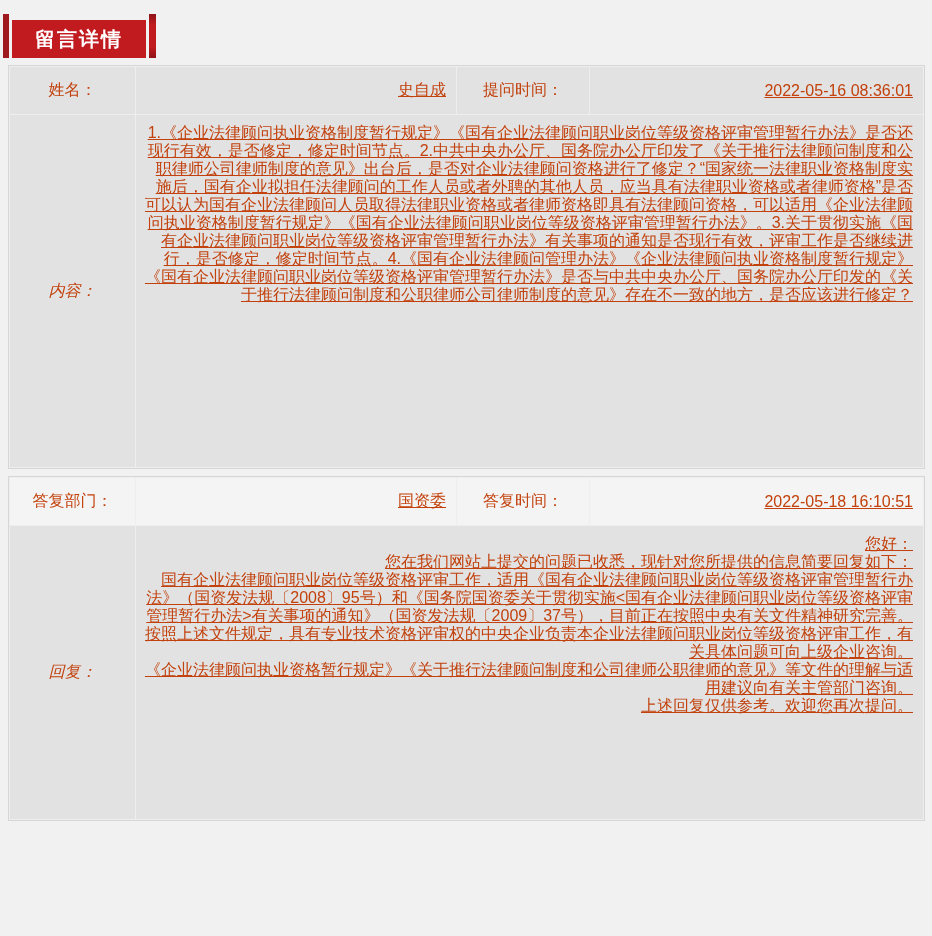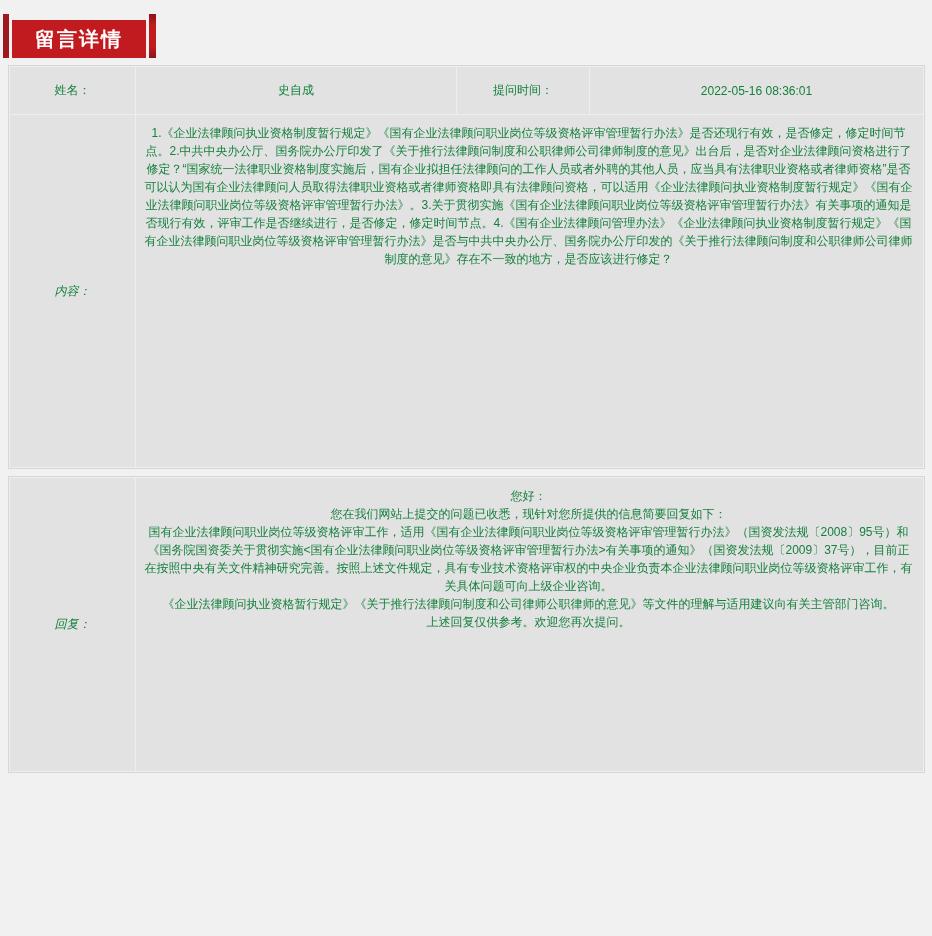--- a/index.html
+++ b/index.html
@@ -55,33 +55,34 @@
     background: #f4f4f4;
   }
   table {
     width: 100%;
     border-collapse: collapse;
     table-layout: fixed;
   }
   td {
     border: 1px solid #eeeeee;
     box-sizing: border-box;
-    font-size: 12px;
-    color: #15803d;
+    font-size: 16px;
+    color: #c2410c;
     vertical-align: middle;
   }
   tr.row-gray td  { background: #e2e2e2; }
   tr.row-light td { background: #f4f4f4; }
   td.label {
     text-align: center;
     padding: 0 4px;
   }
   td.value {
-    text-align: center;
+    text-align: right;
     padding: 0 10px;
+    text-decoration: underline;
   }
   td.value.multiline {
     vertical-align: top;
     padding: 9px 10px 9px 8px;
     line-height: 18px;
     white-space: pre-line;
   }
   tr.h-sm td  { height: 48px; }
   tr.h-med td { height: 46px; }
   tr.h-content td { height: 353px; }
@@ -125,20 +126,26 @@
 
   <div class="table-wrap">
     <table>
       <colgroup>
         <col style="width:126px">
         <col style="width:321px">
         <col style="width:133px">
         <col>
       </colgroup>
       <tbody>
+        <tr class="row-light h-sm">
+          <td class="label">答复部门：</td>
+          <td class="value">国资委</td>
+          <td class="label">答复时间：</td>
+          <td class="value">2022-05-18 16:10:51</td>
+        </tr>
         <tr class="row-gray h-reply">
           <td class="label top-centered">回复：</td>
           <td class="value multiline" colspan="3">您好：
 您在我们网站上提交的问题已收悉，现针对您所提供的信息简要回复如下：
 国有企业法律顾问职业岗位等级资格评审工作，适用《国有企业法律顾问职业岗位等级资格评审管理暂行办法》（国资发法规〔2008〕95号）和《国务院国资委关于贯彻实施&lt;国有企业法律顾问职业岗位等级资格评审管理暂行办法&gt;有关事项的通知》（国资发法规〔2009〕37号），目前正在按照中央有关文件精神研究完善。按照上述文件规定，具有专业技术资格评审权的中央企业负责本企业法律顾问职业岗位等级资格评审工作，有关具体问题可向上级企业咨询。
 《企业法律顾问执业资格暂行规定》《关于推行法律顾问制度和公司律师公职律师的意见》等文件的理解与适用建议向有关主管部门咨询。
 上述回复仅供参考。欢迎您再次提问。</td>
         </tr>
       </tbody>
     </table>

